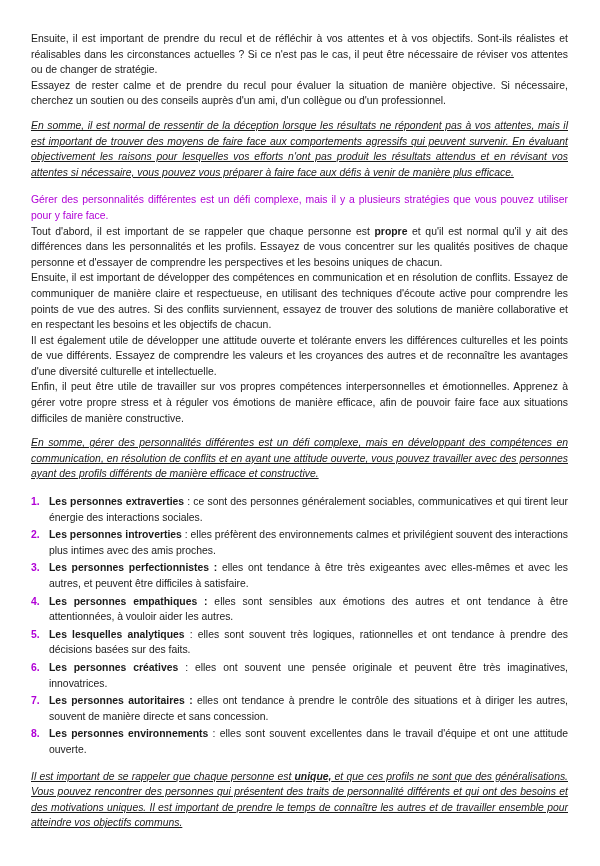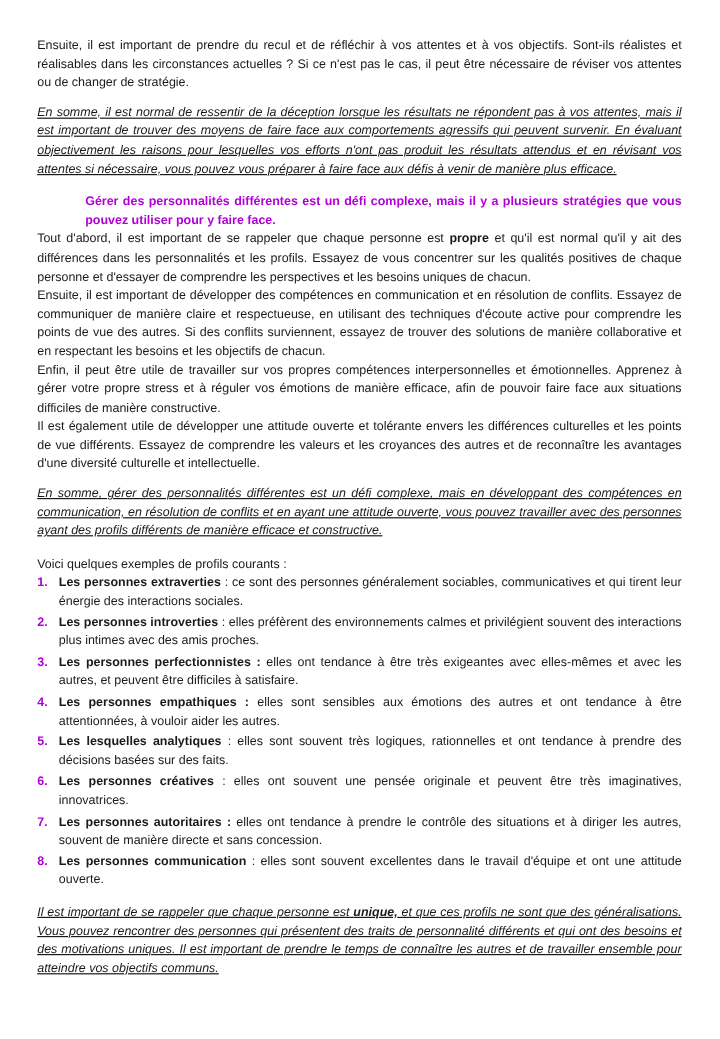--- a/index.html
+++ b/index.html
@@ -6,48 +6,48 @@
   body { width: 600px; height: 866px; overflow: hidden; position: relative; }
   .page {
     position: absolute; left: 31px; top: 31px; width: 537px;
     font-family: "Liberation Sans", sans-serif;
     font-size: 10.4px; line-height: 15.6px; color: #1a1a1a;
   }
   p { margin: 0; text-align: justify; }
   .gap { height: 9px; }
   .gap-lg { height: 12px; }
   .it { font-style: italic; text-decoration: underline; }
-  .head { color: #b000d6; font-weight: bold; margin-left: 40px; }
+  .head { color: #b000d6; font-weight: normal; }
   b { font-weight: bold; }
   ol { margin: 0; padding: 0; list-style: none; }
   ol li { position: relative; padding-left: 18px; text-align: justify; margin-bottom: 2px; }
   ol li .num { position: absolute; left: 0; top: 0; color: #b000d6; font-weight: bold; }
 </style>
 </head>
 <body>
 
 <div class="page">
   <p>Ensuite, il est important de prendre du recul et de réfléchir à vos attentes et à vos objectifs. Sont-ils réalistes et réalisables dans les circonstances actuelles ? Si ce n'est pas le cas, il peut être nécessaire de réviser vos attentes ou de changer de stratégie.</p>
+  <p>Essayez de rester calme et de prendre du recul pour évaluer la situation de manière objective. Si nécessaire, cherchez un soutien ou des conseils auprès d'un ami, d'un collègue ou d'un professionnel.</p>
   <div class="gap"></div>
   <p class="it">En somme, il est normal de ressentir de la déception lorsque les résultats ne répondent pas à vos attentes, mais il est important de trouver des moyens de faire face aux comportements agressifs qui peuvent survenir. En évaluant objectivement les raisons pour lesquelles vos efforts n'ont pas produit les résultats attendus et en révisant vos attentes si nécessaire, vous pouvez vous préparer à faire face aux défis à venir de manière plus efficace.</p>
   <div class="gap-lg"></div>
   <p class="head">Gérer des personnalités différentes est un défi complexe, mais il y a plusieurs stratégies que vous pouvez utiliser pour y faire face.</p>
   <p><span>Tout d'abord, il est important de se rappeler que chaque personne est </span><b>propre</b><span> et qu'il est normal qu'il y ait des différences dans les personnalités et les profils. Essayez de vous concentrer sur les qualités positives de chaque personne et d'essayer de comprendre les perspectives et les besoins uniques de chacun.</span></p>
   <p>Ensuite, il est important de développer des compétences en communication et en résolution de conflits. Essayez de communiquer de manière claire et respectueuse, en utilisant des techniques d'écoute active pour comprendre les points de vue des autres. Si des conflits surviennent, essayez de trouver des solutions de manière collaborative et en respectant les besoins et les objectifs de chacun.</p>
+  <p>Il est également utile de développer une attitude ouverte et tolérante envers les différences culturelles et les points de vue différents. Essayez de comprendre les valeurs et les croyances des autres et de reconnaître les avantages d'une diversité culturelle et intellectuelle.</p>
   <p>Enfin, il peut être utile de travailler sur vos propres compétences interpersonnelles et émotionnelles. Apprenez à gérer votre propre stress et à réguler vos émotions de manière efficace, afin de pouvoir faire face aux situations difficiles de manière constructive.</p>
-  <p>Il est également utile de développer une attitude ouverte et tolérante envers les différences culturelles et les points de vue différents. Essayez de comprendre les valeurs et les croyances des autres et de reconnaître les avantages d'une diversité culturelle et intellectuelle.</p>
   <div class="gap"></div>
   <p class="it">En somme, gérer des personnalités différentes est un défi complexe, mais en développant des compétences en communication, en résolution de conflits et en ayant une attitude ouverte, vous pouvez travailler avec des personnes ayant des profils différents de manière efficace et constructive.</p>
   <div class="gap-lg"></div>
-  <p>Voici quelques exemples de profils courants :</p>
   <ol>
     <li><span class="num">1.</span><b>Les personnes extraverties</b><span> : ce sont des personnes généralement sociables, communicatives et qui tirent leur énergie des interactions sociales.</span></li>
     <li><span class="num">2.</span><b>Les personnes introverties</b><span> : elles préfèrent des environnements calmes et privilégient souvent des interactions plus intimes avec des amis proches.</span></li>
     <li><span class="num">3.</span><b>Les personnes perfectionnistes :</b><span> elles ont tendance à être très exigeantes avec elles-mêmes et avec les autres, et peuvent être difficiles à satisfaire.</span></li>
     <li><span class="num">4.</span><b>Les personnes empathiques :</b><span> elles sont sensibles aux émotions des autres et ont tendance à être attentionnées, à vouloir aider les autres.</span></li>
     <li><span class="num">5.</span><b>Les lesquelles analytiques</b><span> : elles sont souvent très logiques, rationnelles et ont tendance à prendre des décisions basées sur des faits.</span></li>
     <li><span class="num">6.</span><b>Les personnes créatives</b><span> : elles ont souvent une pensée originale et peuvent être très imaginatives, innovatrices.</span></li>
     <li><span class="num">7.</span><b>Les personnes autoritaires :</b><span> elles ont tendance à prendre le contrôle des situations et à diriger les autres, souvent de manière directe et sans concession.</span></li>
-    <li><span class="num">8.</span><b>Les personnes communication</b><span> : elles sont souvent excellentes dans le travail d'équipe et ont une attitude ouverte.</span></li>
+    <li><span class="num">8.</span><b>Les personnes environnements</b><span> : elles sont souvent excellentes dans le travail d'équipe et ont une attitude ouverte.</span></li>
   </ol>
   <div class="gap"></div>
   <p class="it"><span>Il est important de se rappeler que chaque personne est </span><b>unique,</b><span> et que ces profils ne sont que des généralisations. Vous pouvez rencontrer des personnes qui présentent des traits de personnalité différents et qui ont des besoins et des motivations uniques. Il est important de prendre le temps de connaître les autres et de travailler ensemble pour atteindre vos objectifs communs.</span></p>
 </div>
 
 </body></html>

